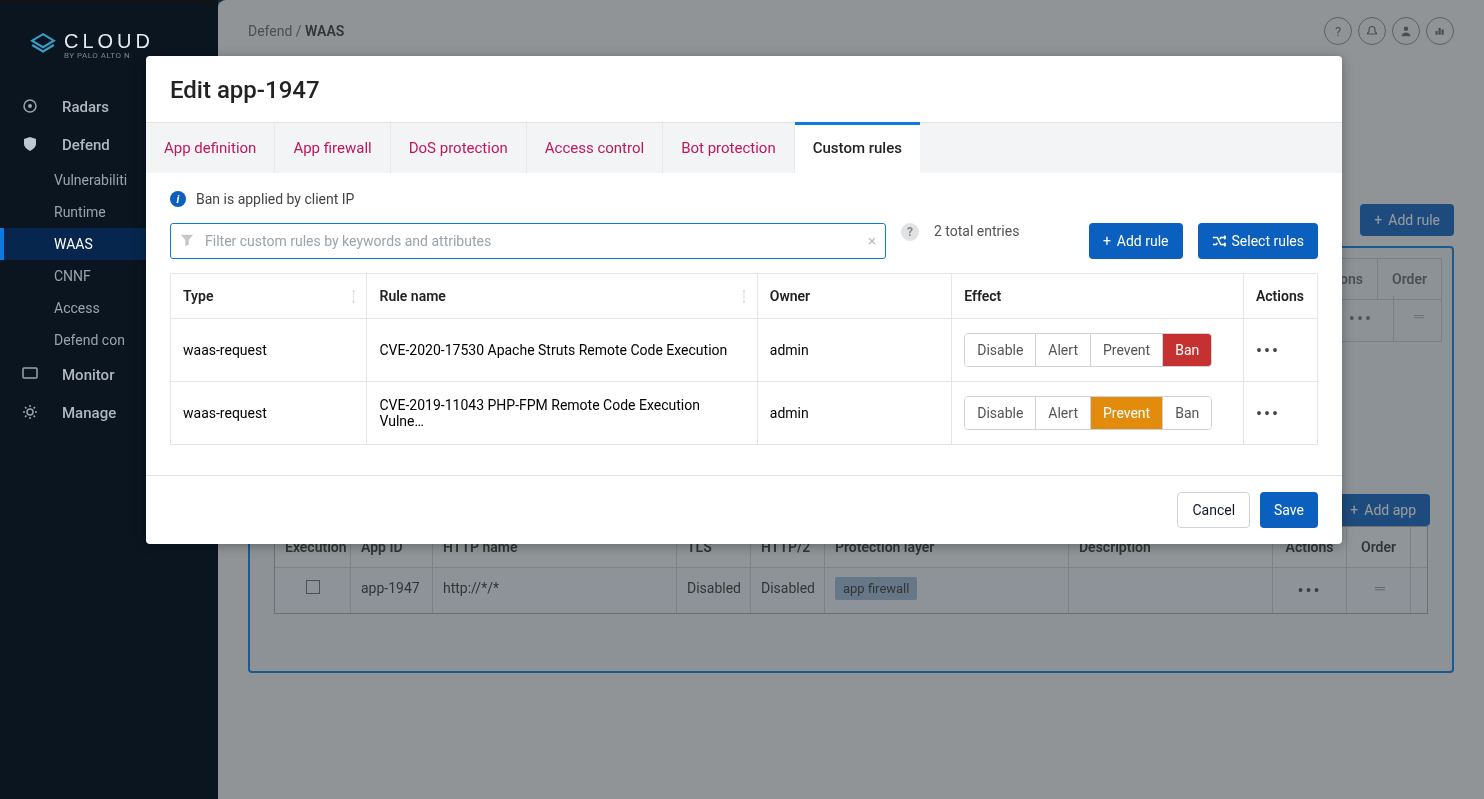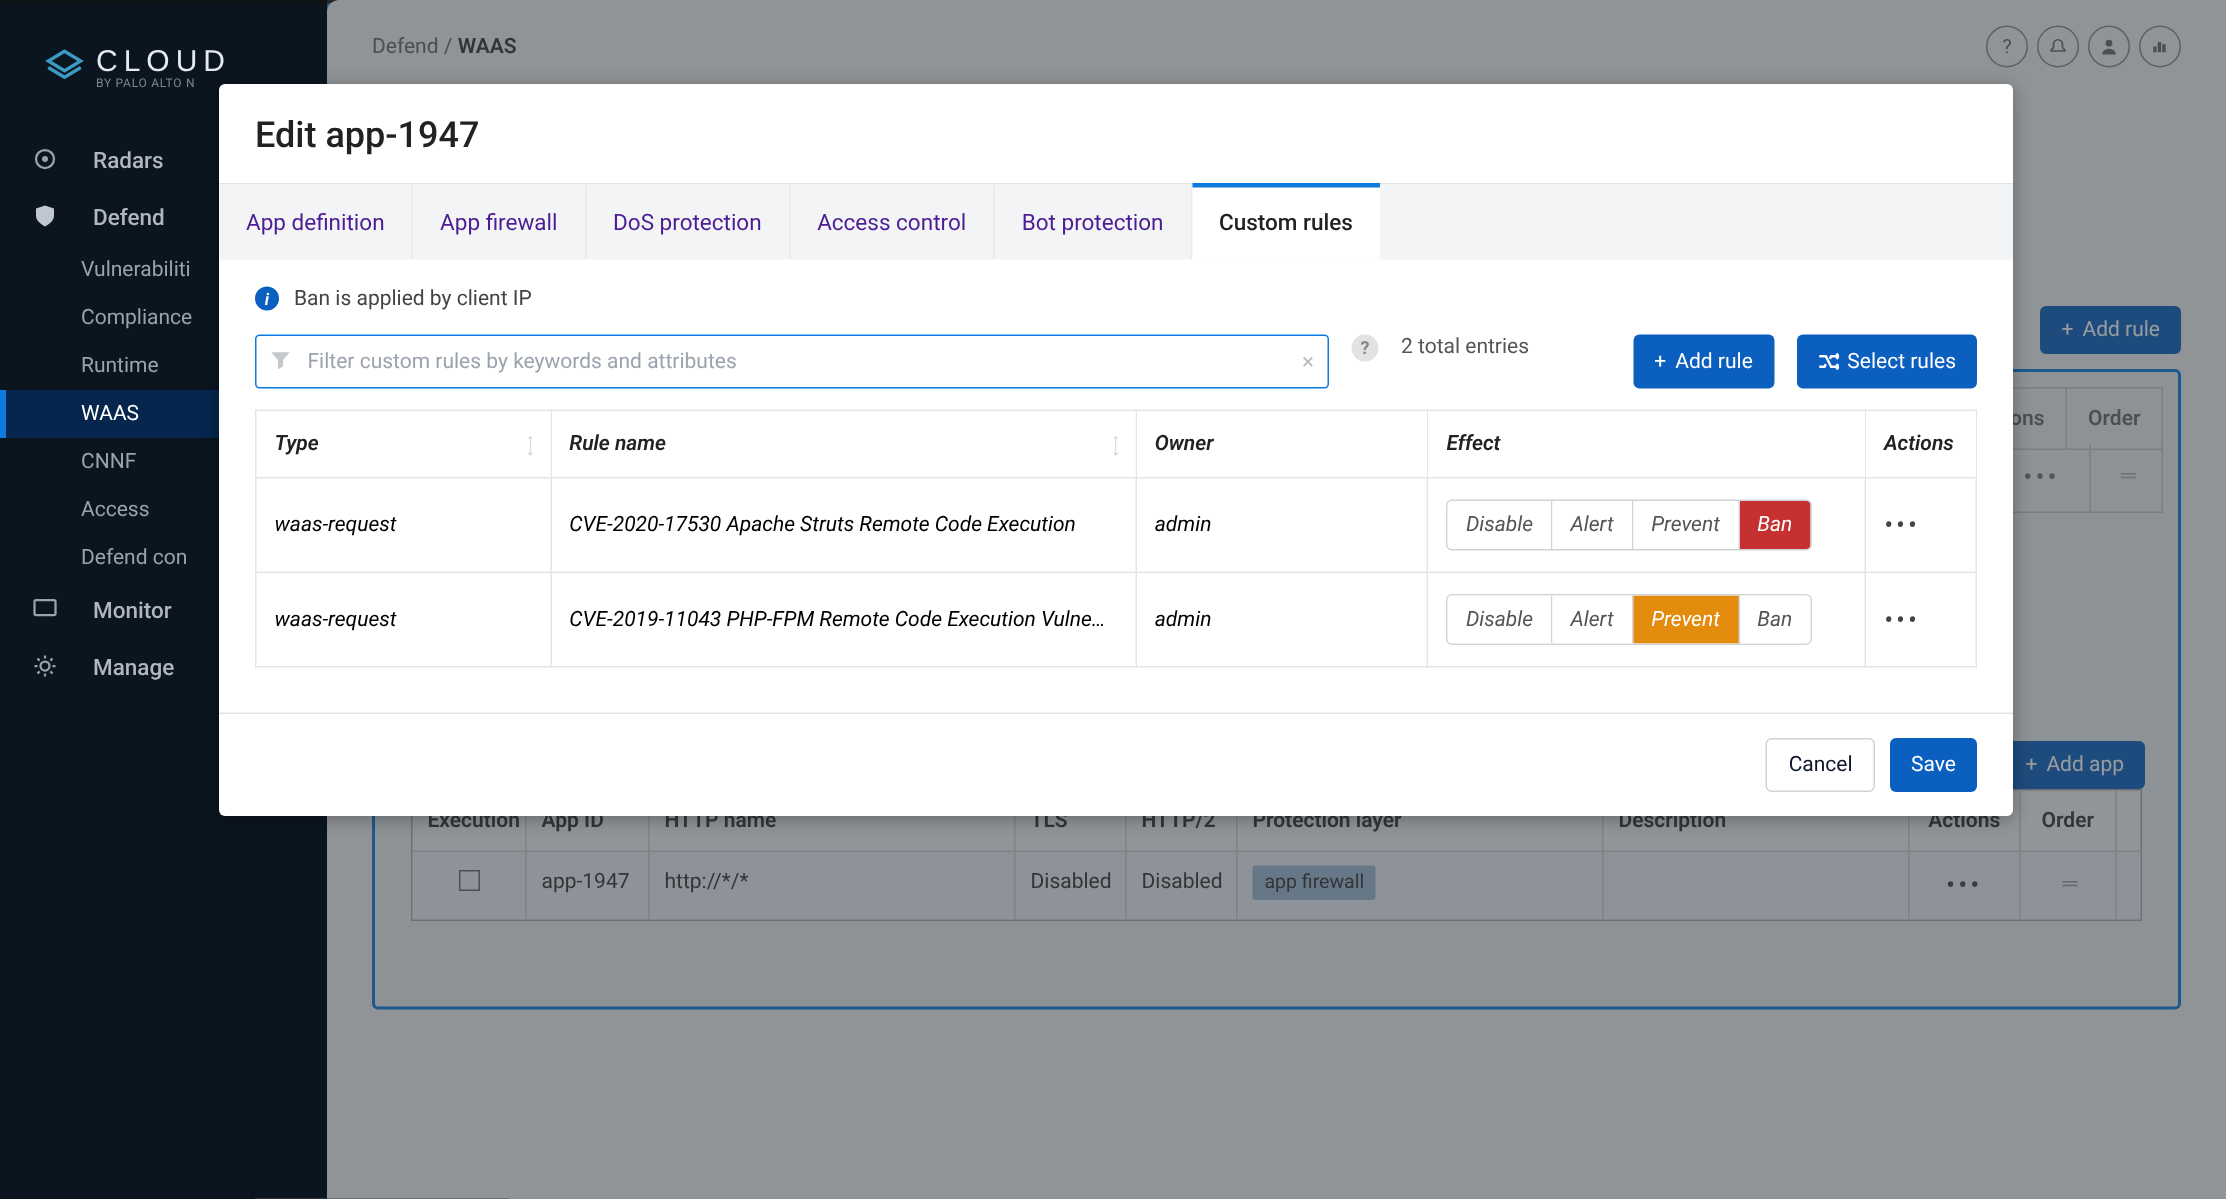--- a/index.html
+++ b/index.html
@@ -45,37 +45,37 @@
 .col-desc { width: 204px; }
 .col-act { width: 74px; text-align:center; }
 .col-ord { width: 64px; text-align:center; }
 .chip { background: #9bb8d4; padding: 4px 8px; border-radius: 2px; font-size: 13px; }
 .cb { width:14px; height:14px; border: 1.5px solid #666; display:inline-block; }
 
 
 .modal { position:absolute; top: 56px; left: 146px; width: 1196px; background:#fff; border-radius: 4px; box-shadow: 0 2px 12px rgba(0,0,0,0.3); }
 .modal-head { padding: 20px 24px 18px; font-size: 24px; font-weight: 500; color:#222; border-bottom: 1px solid #e0e3e6; }
 .tabs { display:flex; background:#f3f4f5; margin: 0; }
-.tab { padding: 16px 18px; font-size: 15px; color: #4c1d95; cursor:pointer; border-right: 1px solid #e8e9ea; }
+.tab { padding: 16px 18px; font-size: 15px; color: #be185d; cursor:pointer; border-right: 1px solid #e8e9ea; }
 .tab.active { background:#fff; color:#222; font-weight:500; border-top: 3px solid #0b7be0; margin-top: -1px; padding-top: 14px; border-right: none; }
 .modal-body { padding: 18px 24px 0; }
 .info-line { display:flex; align-items:center; gap: 10px; font-size: 14px; color:#444; margin-bottom: 16px; }
 .info-ic { width:16px; height:16px; border-radius:50%; background:#0b5fbf; color:#fff; display:flex; align-items:center; justify-content:center; font-size:11px; font-weight:bold; font-style:italic; }
 .filter-row { display:flex; gap: 15px; margin-bottom: 14px; }
 .filter-input { flex:0 0 716px; position:relative; }
 .filter-input input { width:100%; height: 36px; border: 1px solid #0b7be0; border-radius: 3px; padding: 0 34px 0 34px; font-size: 14px; outline:none; }
 .filter-input input::placeholder { color: #9aa3ad; }
 .fi-icon { position:absolute; left: 10px; top: 10px; color:#bbb; font-size: 14px; }
 .fi-clear { position:absolute; right: 10px; top: 9px; color:#bbb; font-size: 15px; cursor:pointer; }
 .help-q { width:18px; height:18px; border-radius:50%; background:#e0e2e4; color:#888; display:flex; align-items:center; justify-content:center; font-size:12px; font-weight:bold; }
 .entries { font-size: 14px; color:#555; }
 .spacer { flex: 1; }
 .btn { height: 36px; padding: 0 14px; border-radius: 4px; font-size: 14px; display:flex; align-items:center; gap:6px; cursor:pointer; border:none; }
 .btn-primary { background:#0b5fbf; color:#fff; }
-.rules-table { width:100%; border: 1px solid #dcdfe2; border-collapse: collapse; font-size: 14px; font-style: italic; }
+.rules-table { width:100%; border: 1px solid #dcdfe2; border-collapse: collapse; font-size: 14px; }
 .rules-table th, .rules-table td { padding: 14px 12px; text-align:left; border: 1px solid #e3e5e8; vertical-align: middle; }
 .rules-table th { font-weight:600; color:#222; background:#fff; position:relative; }
 .sort-ic { position:absolute; right: 10px; top: 16px; color:#ccc; font-size: 12px; line-height: 6px; }
 .col-type { width: 198px; }
 .col-name { width: 394px; }
 .col-owner { width: 196px; }
 .col-effect { width: 292px; }
 .col-actions { width: 74px; text-align:center; }
 .eff-group { display:flex; border: 1px solid #cfd3d7; border-radius: 4px; overflow:hidden; width:fit-content; }
 .eff-btn { padding: 8px 12px; font-size: 14px; background:#fff; color:#555; border-right: 1px solid #cfd3d7; cursor:pointer; }
@@ -108,21 +108,20 @@
       </svg>
     <span>Radars</span>
   </div>
   <div class="nav-item top">
     <svg class="nav-icon" viewBox="0 0 16 16">
         <path d="M8 1 L14 3 V8 C14 12 8 15 8 15 C8 15 2 12 2 8 V3 Z" fill="#c0c7cf"></path>
       </svg>
     <span>Defend</span>
   </div>
   <div class="nav-sub">Vulnerabiliti</div>
-  <div class="nav-sub">Compliance</div>
   <div class="nav-sub">Runtime</div>
   <div class="nav-sub active">WAAS</div>
   <div class="nav-sub">CNNF</div>
   <div class="nav-sub">Access</div>
   <div class="nav-sub">Defend con</div>
   <div class="nav-item top">
     <svg class="nav-icon" viewBox="0 0 16 16">
         <rect x="1" y="2" width="14" height="10" rx="1" fill="none" stroke="#9aa3ad" stroke-width="1.5"></rect>
       </svg>
     <span>Monitor</span>

